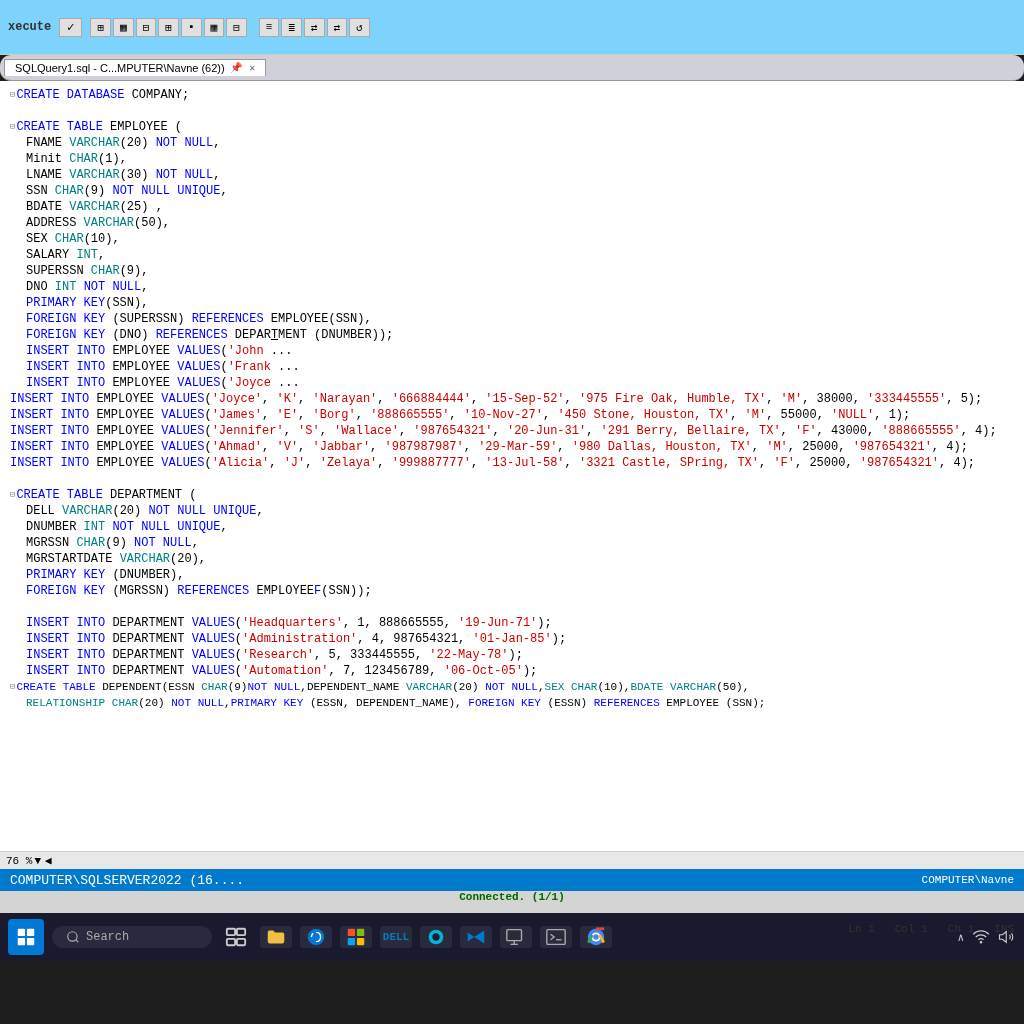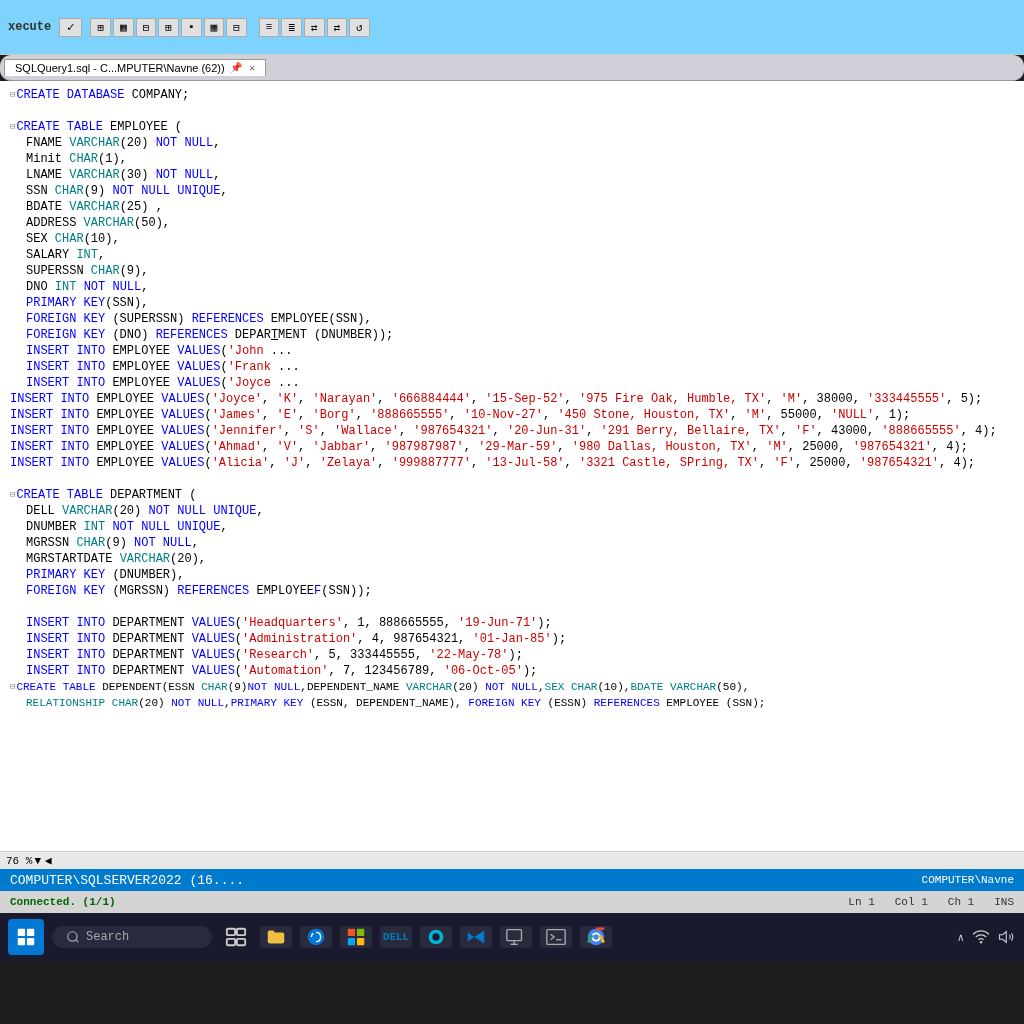--- a/index.html
+++ b/index.html
@@ -124,20 +124,21 @@
     
     .bottom-status {
       background: #d4d4d4;
       height: 22px;
       display: flex;
       align-items: center;
       padding: 0 10px;
       font-size: 11px;
       color: #333;
       gap: 20px;
+      flex-direction: column;
     }
 
     
     .taskbar {
       background: #1a1a2e;
       height: 48px;
       display: flex;
       align-items: center;
       padding: 0 8px;
       gap: 8px;

